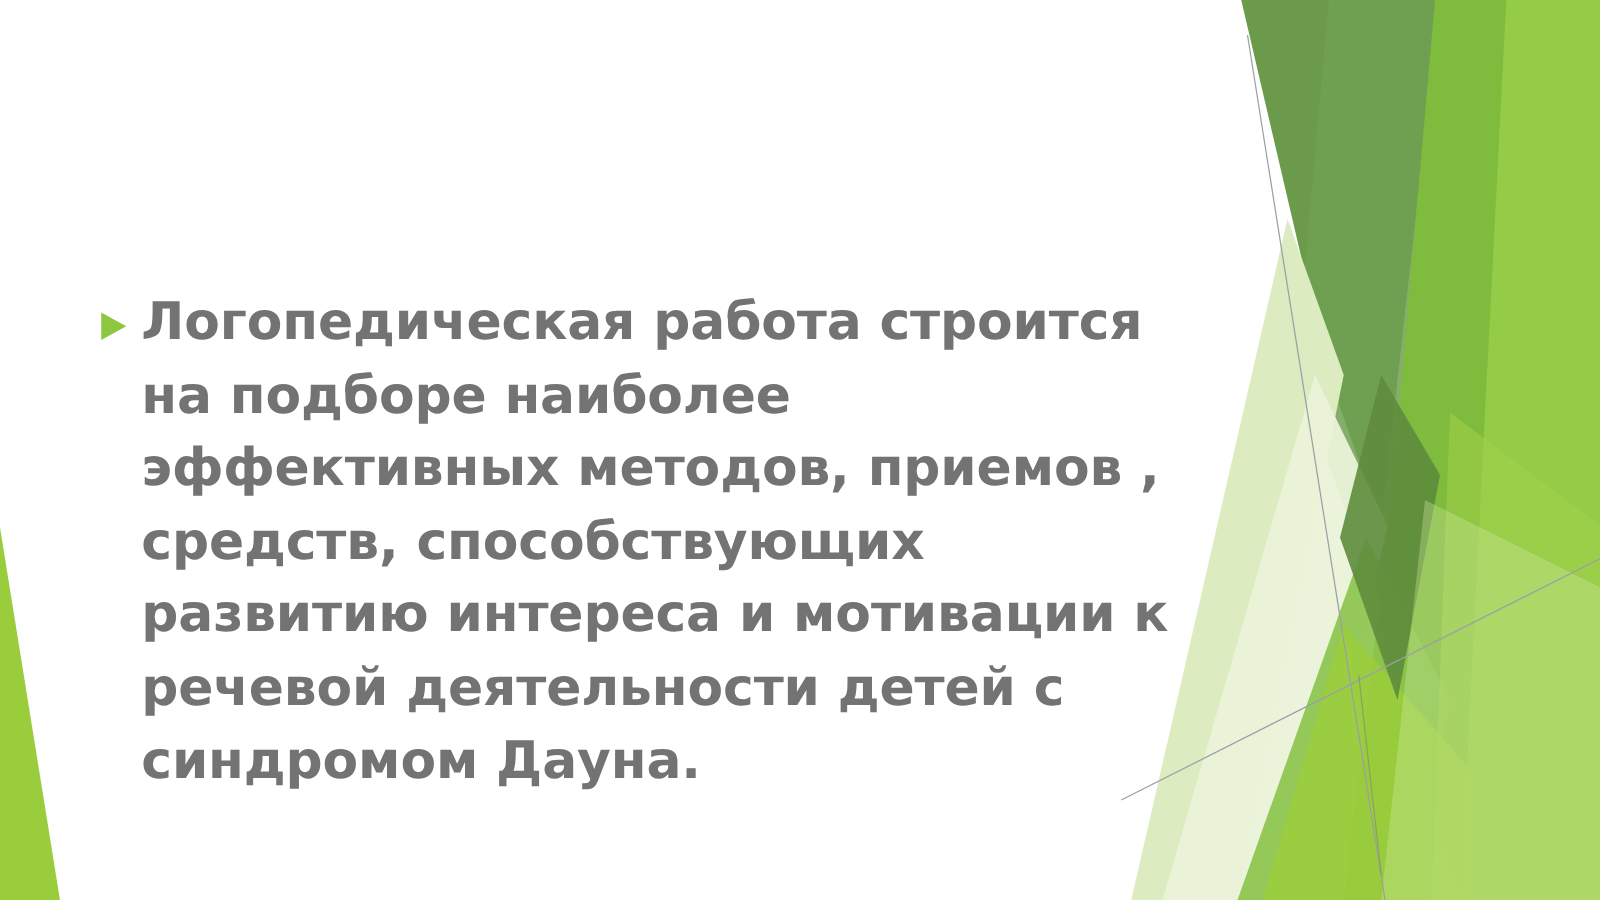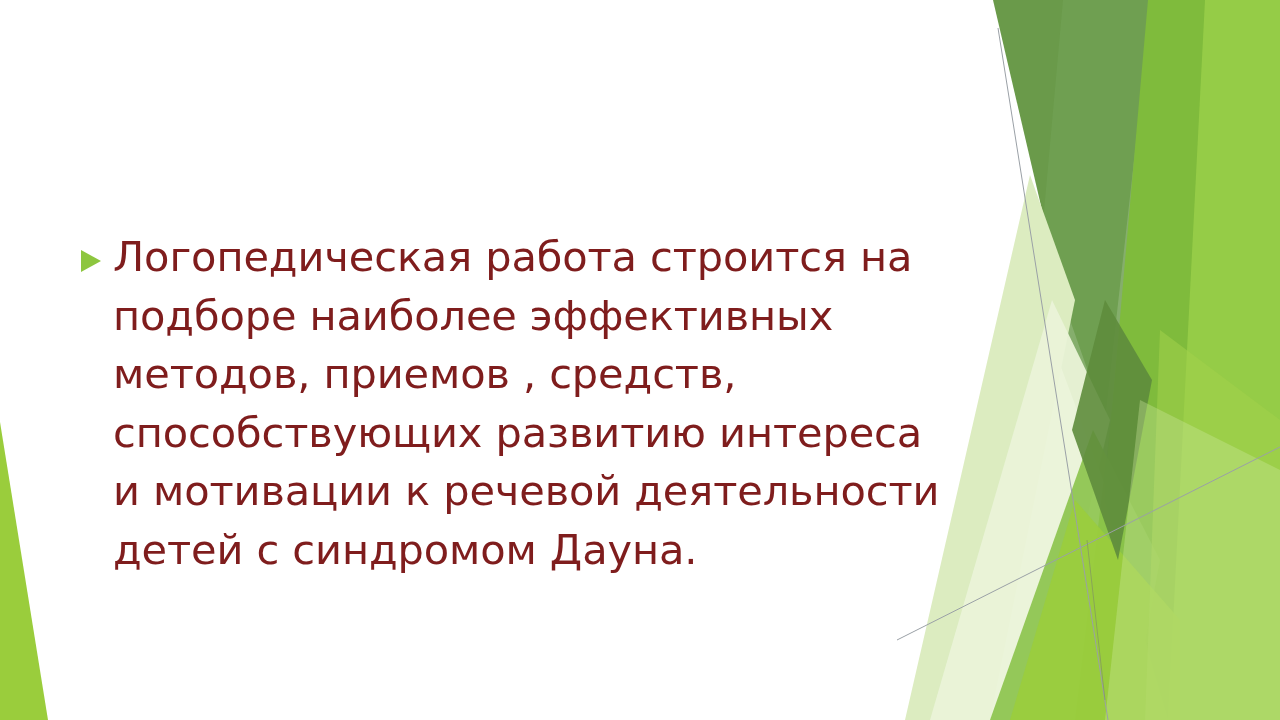--- a/index.html
+++ b/index.html
@@ -43,24 +43,24 @@
     flex: 0 0 auto;
     width: 26px;
     height: 26px;
     margin-top: 20px;
     margin-right: 9px;
   }
   .bullet-text {
     flex: 1 1 auto;
     font-size: 41.5px;
     line-height: 58.5px;
-    color: #7f1d1d;
+    color: #737373;
     letter-spacing: -0.1px;
     white-space: pre-line;
-    font-weight: 400;
+    font-weight: 700;
   }
 </style>
 </head>
 <body>
 
 <div id="slide">
 
   <svg id="decor-right" viewBox="0 0 1280 720" preserveAspectRatio="none">
 
     <polygon points="1148,0 1280,0 1280,720 1075,720 1118,360" fill="#8DC63F"></polygon>

